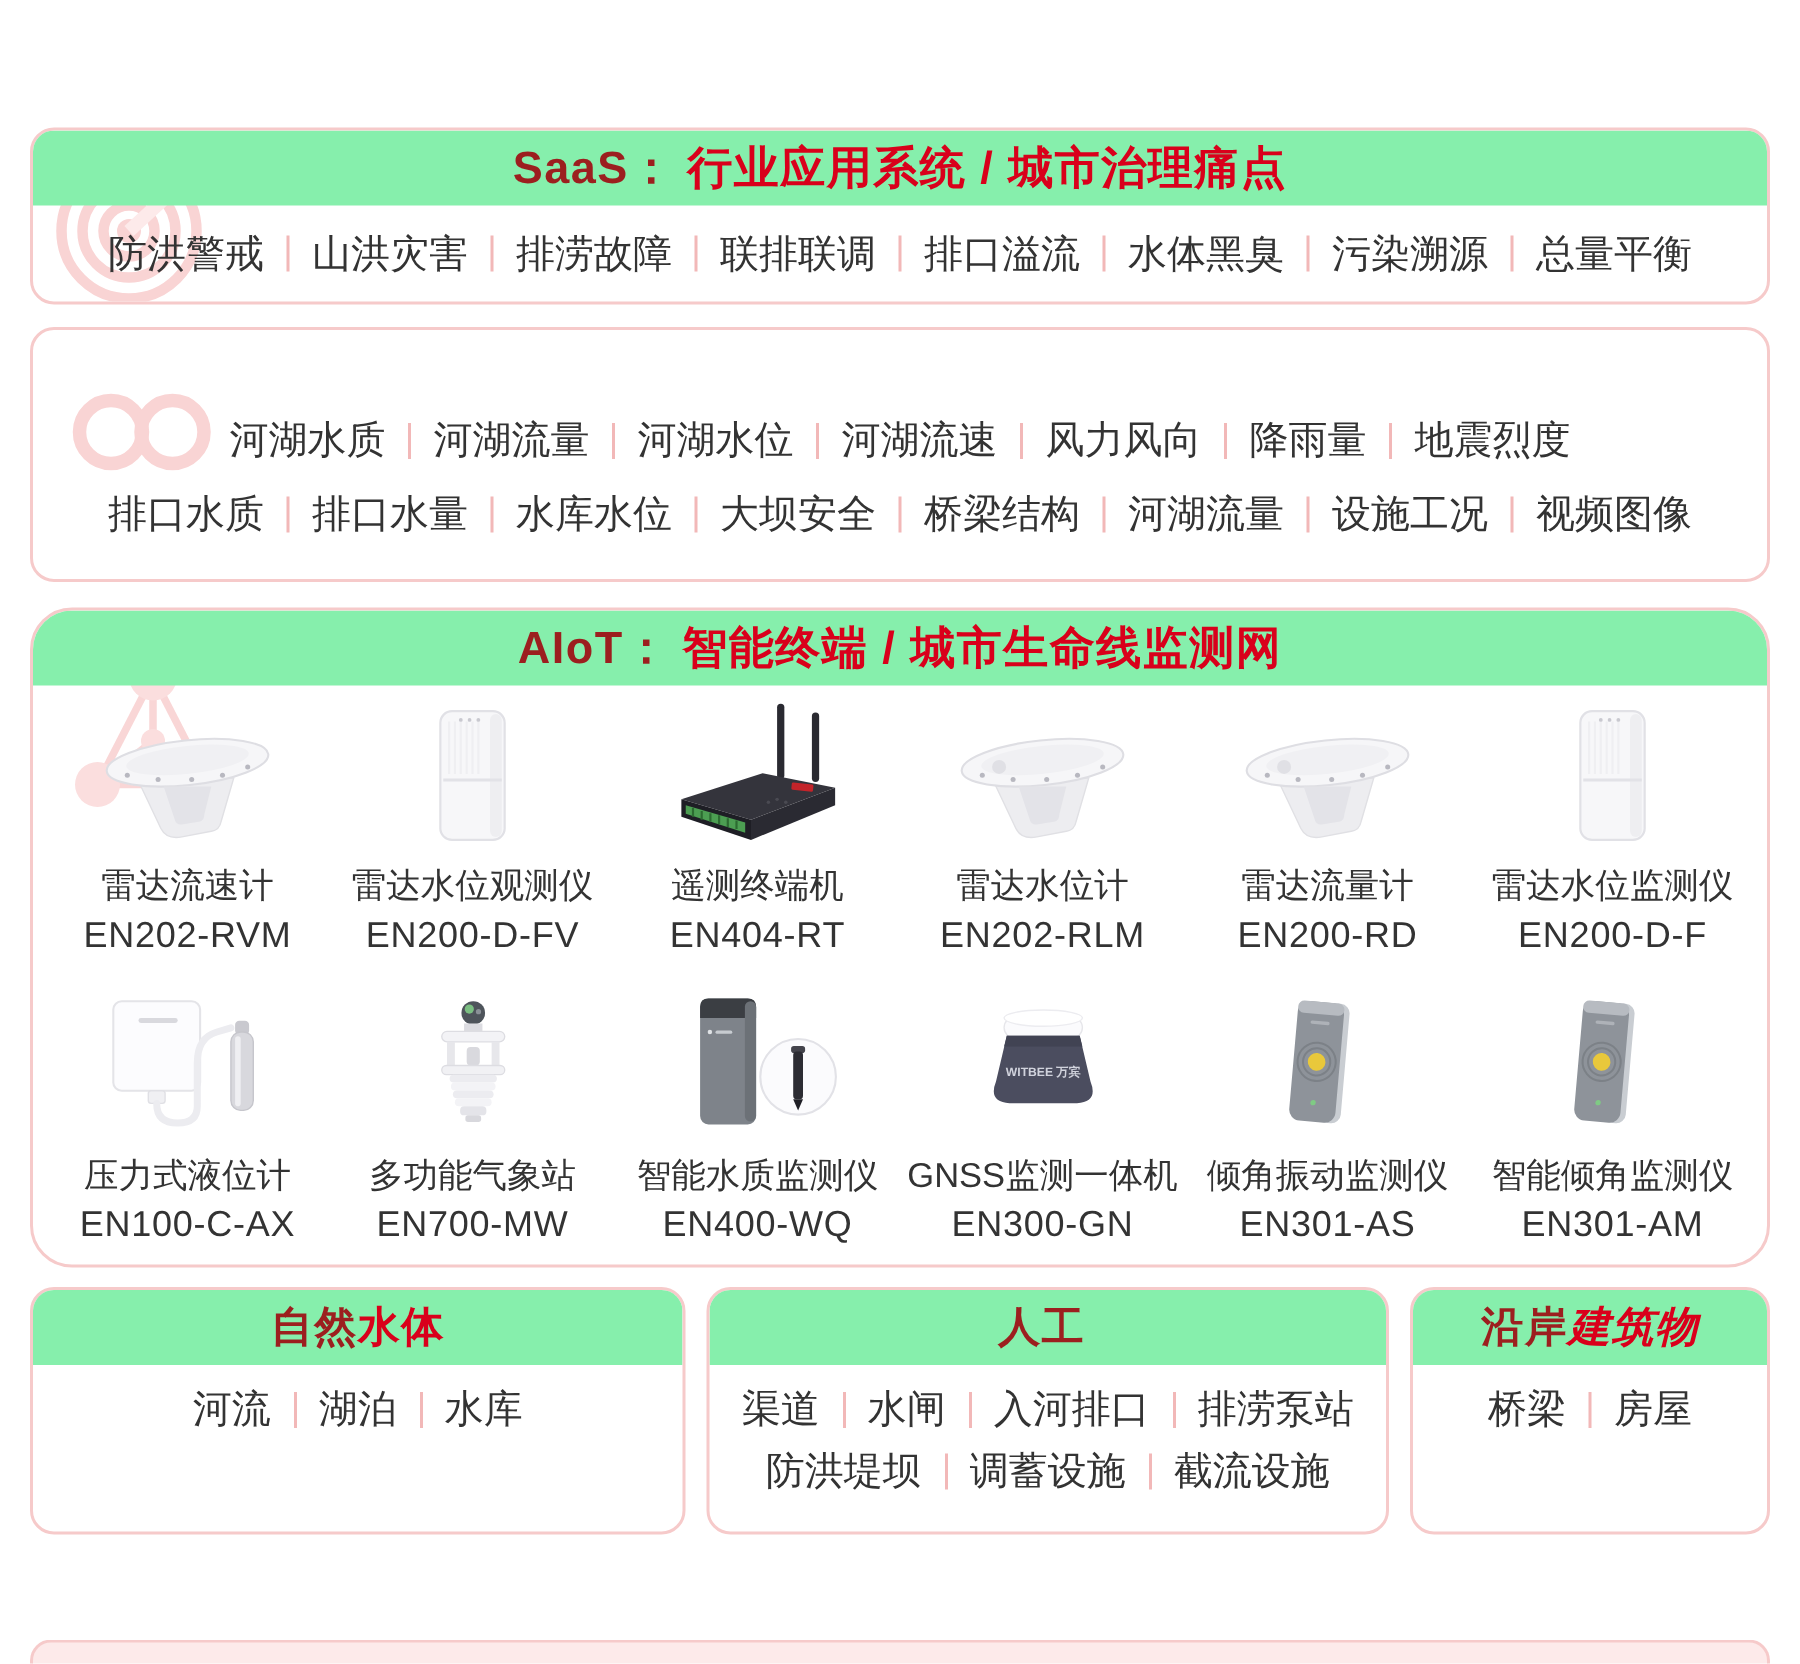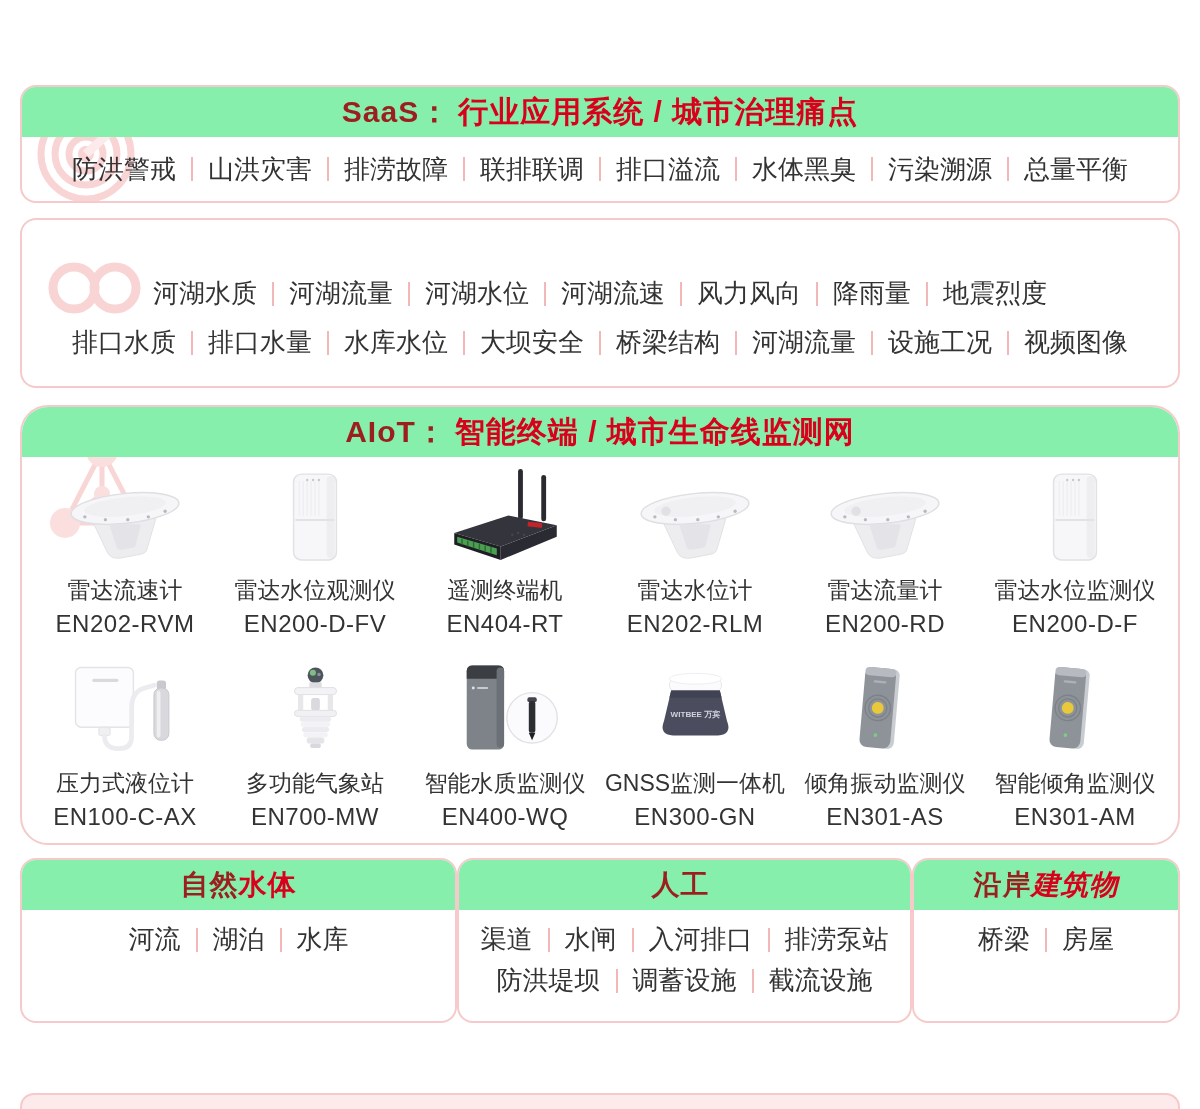--- a/index.html
+++ b/index.html
@@ -49,21 +49,21 @@
   .products {
     position:relative; z-index:1;
     display:grid; grid-template-columns:repeat(6,1fr);
     padding:6px 8px 0;
   }
   .product { display:flex; flex-direction:column; align-items:center; height:193px; }
   .p-icon { height:104px; display:flex; align-items:flex-end; justify-content:center; }
   .p-name { font-size:23px; color:#333333; margin-top:8px; white-space:nowrap; }
   .p-model { font-size:24px; color:#333333; margin-top:4px; letter-spacing:0.5px; white-space:nowrap; }
 
-  .bottom-row { display:flex; }
+  .bottom-row { display:flex; gap:14px; }
   .bbox { height:165px; }
   .bbox .box-header { font-size:28px; }
   .bbox-body { padding-top:12px; display:flex; flex-direction:column; gap:6px; position:relative; z-index:1;font-family:Liberation Mono, monospace; }
   .bbox-natural { flex:0 0 437px; }
   .bbox-manmade { flex:0 0 455px; }
   .bbox-coastal { flex:1; }
 
   .watermark { position:absolute; z-index:0; }
 
   .footer-strip {

